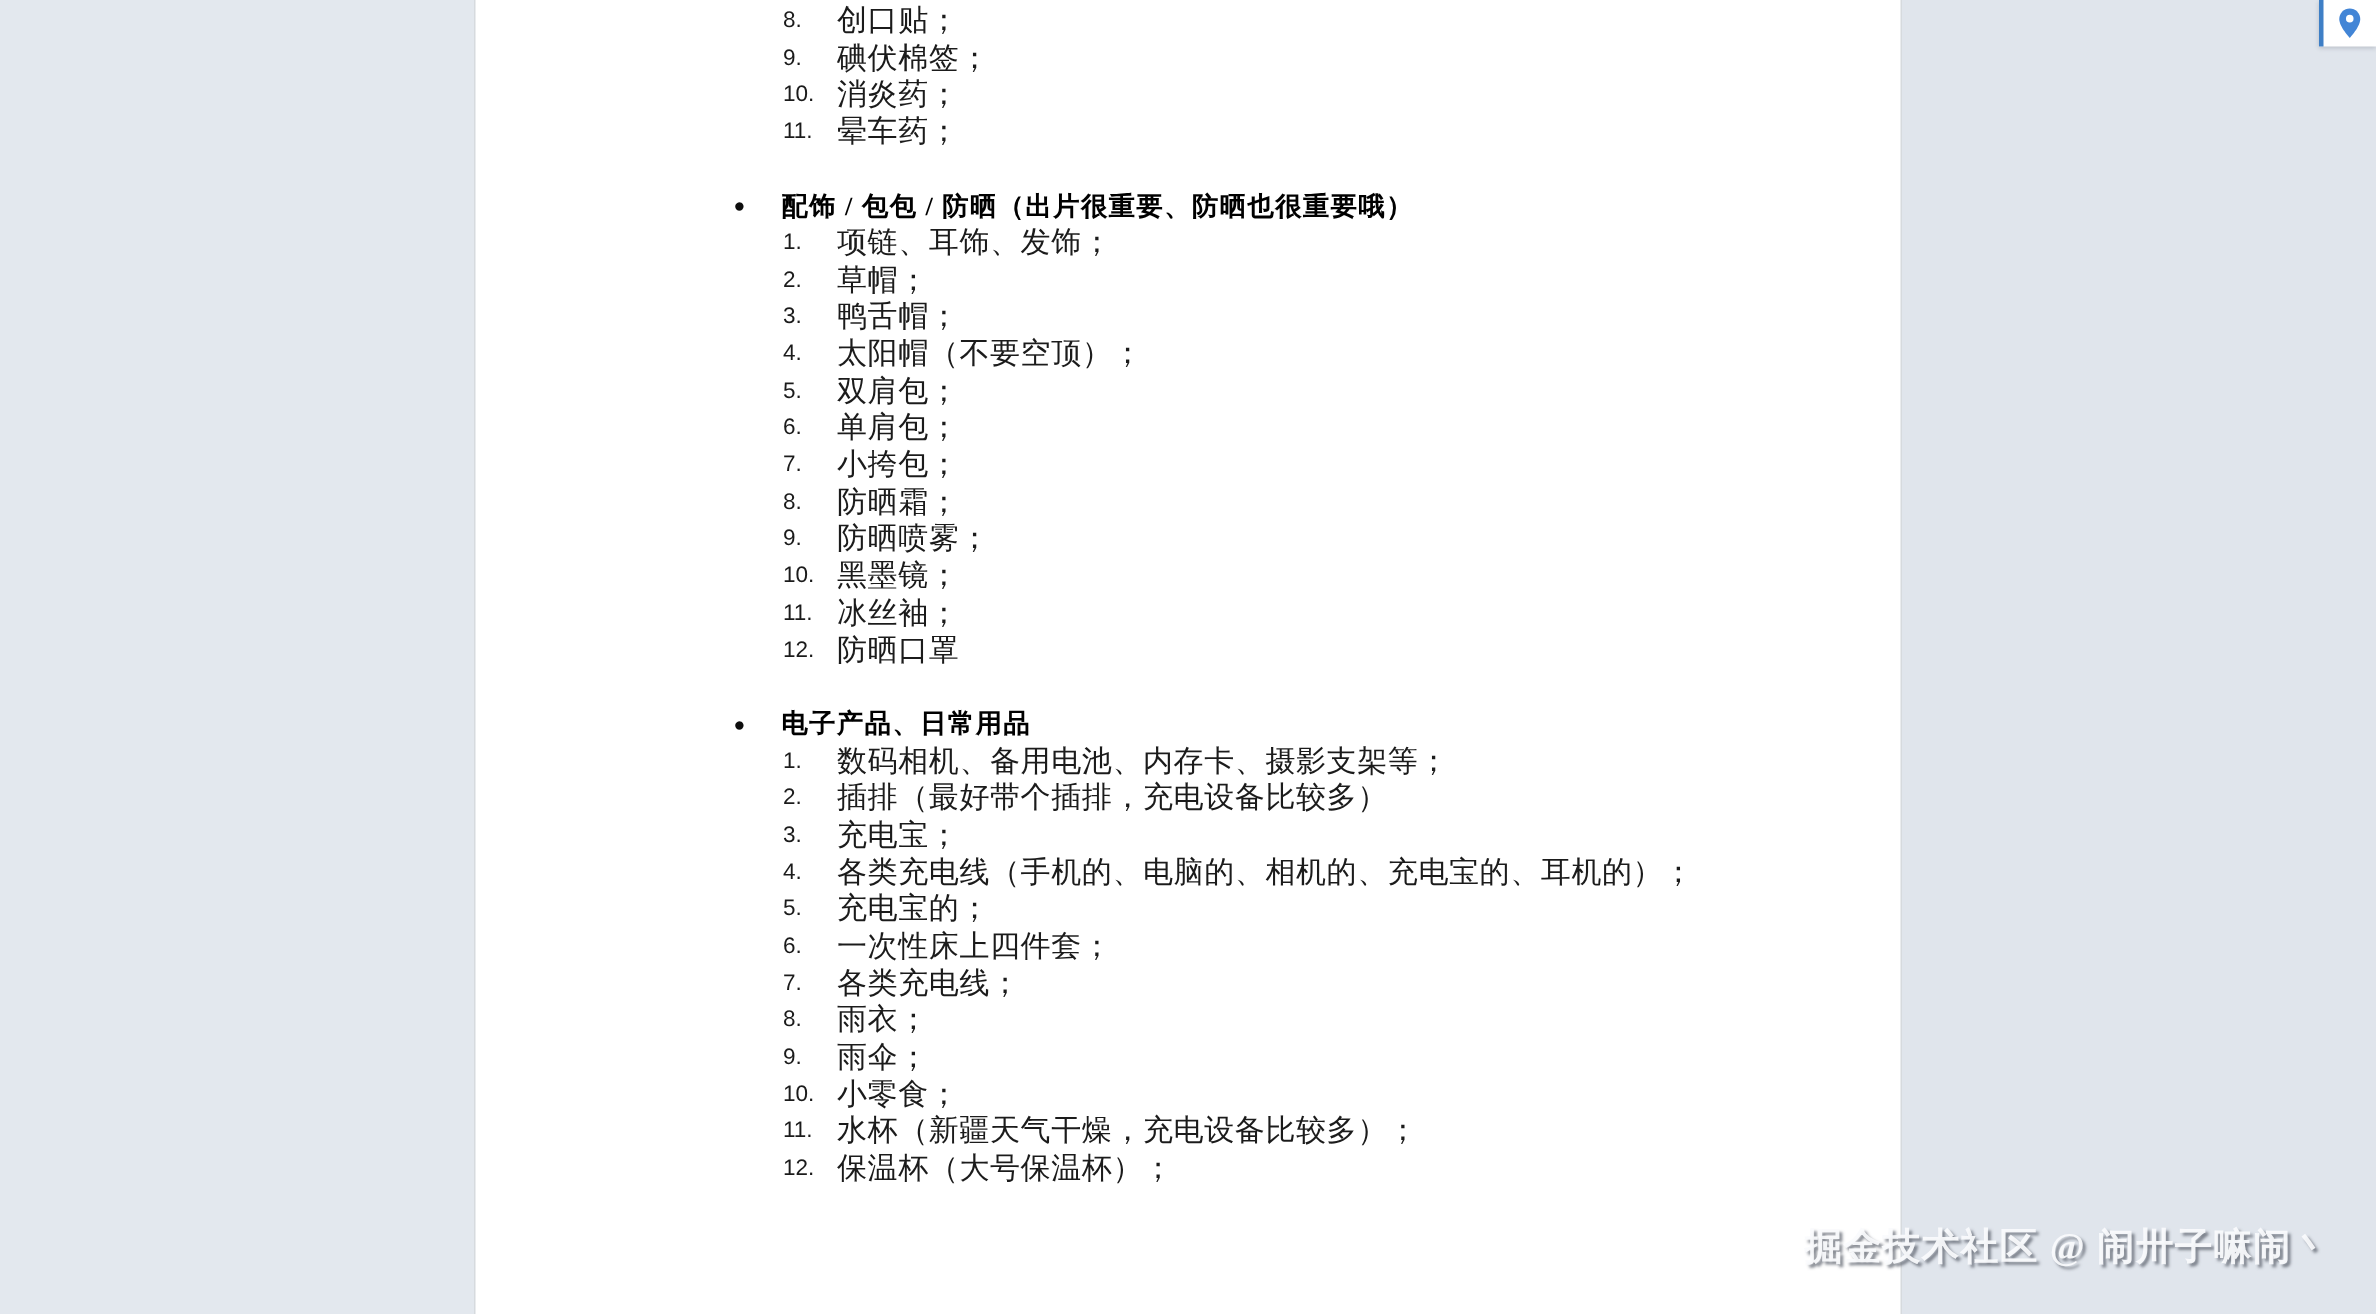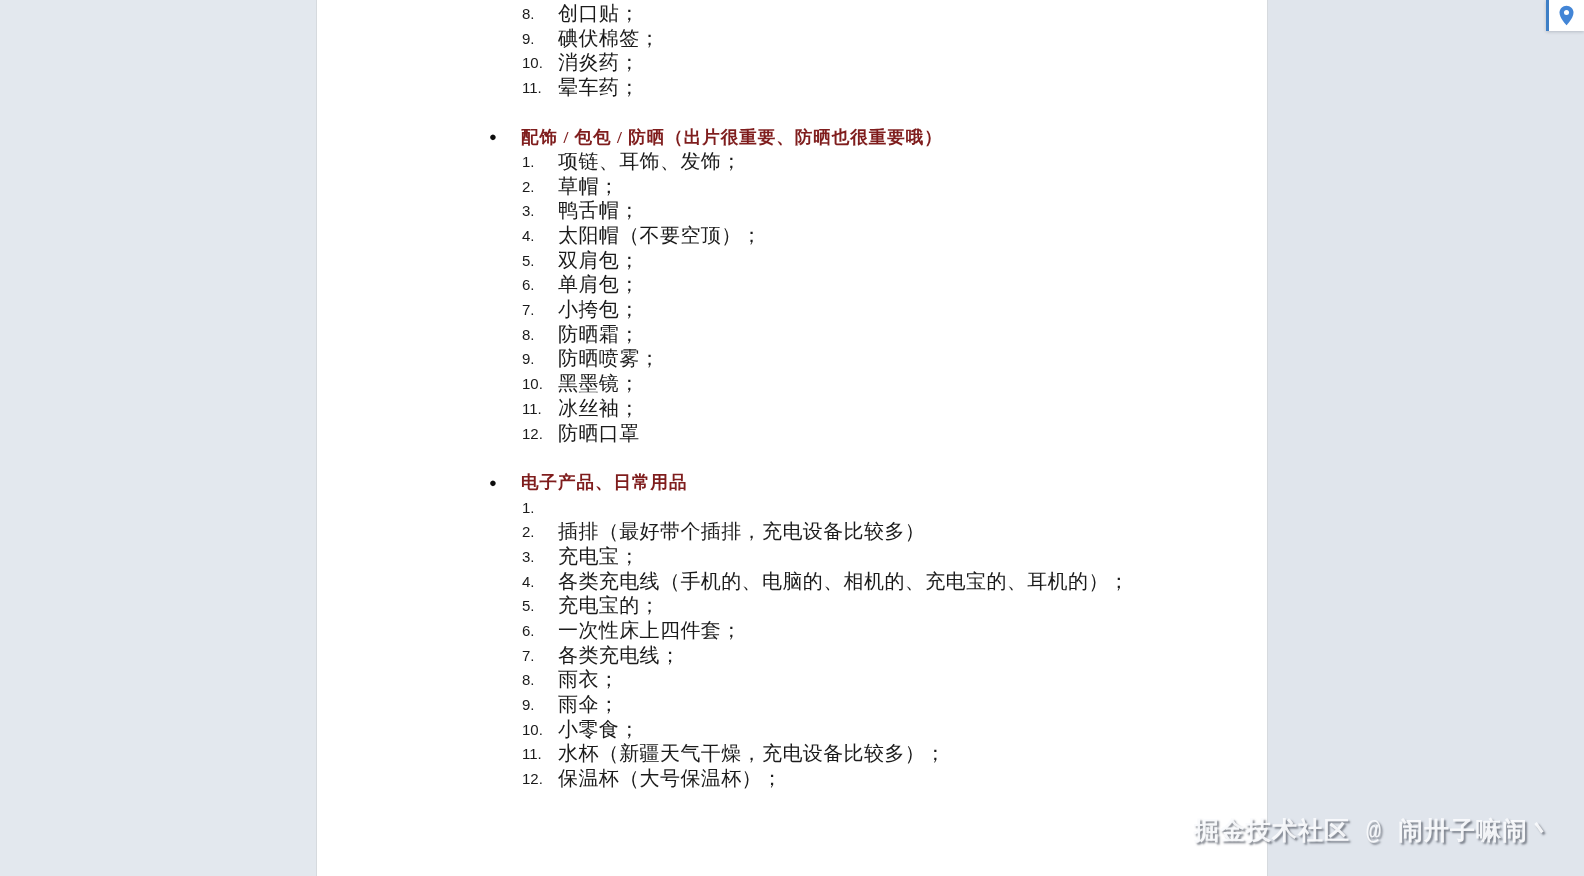--- a/index.html
+++ b/index.html
@@ -25,29 +25,29 @@
     font-family:"Liberation Sans","DejaVu Sans",sans-serif;
     font-size:15px; color:#1b1b1b;
   }
   .txt { font-size:20px; letter-spacing:0.4px; white-space:nowrap; }
   .bullet {
     margin-left:172px; width:32px; flex:0 0 32px;
     font-size:13px; color:#0d0d0d; line-height:1;
   }
   .heading {
     font-weight:bold; font-size:17.5px; letter-spacing:1px;
-    color:#7f1d1d; white-space:nowrap;
+    color:#000000; white-space:nowrap;
   }
   .watermark {
     position:absolute; top:814px; right:30px;
     font-size:25px; font-weight:bold; letter-spacing:1px;
     color:rgba(250,251,253,0.93);
     text-shadow:2px 2px 2px rgba(82,88,100,0.70);
     white-space:nowrap; pointer-events:none;
-    font-family:Liberation Mono, monospace;
+    font-family:Liberation Serif, serif;
   }
   .pin-widget {
     position:absolute; left:1546px; top:0; width:38px; height:31px;
     background:#ffffff; box-sizing:border-box;
     border-left:3px solid #3e7fc6;
     box-shadow:0 1px 3px rgba(40,50,70,0.22);
     display:flex; align-items:center; justify-content:center;
     cursor:pointer;
   }
   .pin-widget svg { display:block; }
@@ -126,20 +126,21 @@
       <div class="row">
         <span class="num">12.</span>
         <span class="txt">防晒口罩</span>
       </div>
       <div class="row h-row">
         <span class="bullet">●</span>
         <span class="heading">电子产品、日常用品</span>
       </div>
       <div class="row">
         <span class="num">1.</span>
+        <span class="txt">数码相机、备用电池、内存卡、摄影支架等；</span>
       </div>
       <div class="row">
         <span class="num">2.</span>
         <span class="txt">插排（最好带个插排，充电设备比较多）</span>
       </div>
       <div class="row">
         <span class="num">3.</span>
         <span class="txt">充电宝；</span>
       </div>
       <div class="row">

